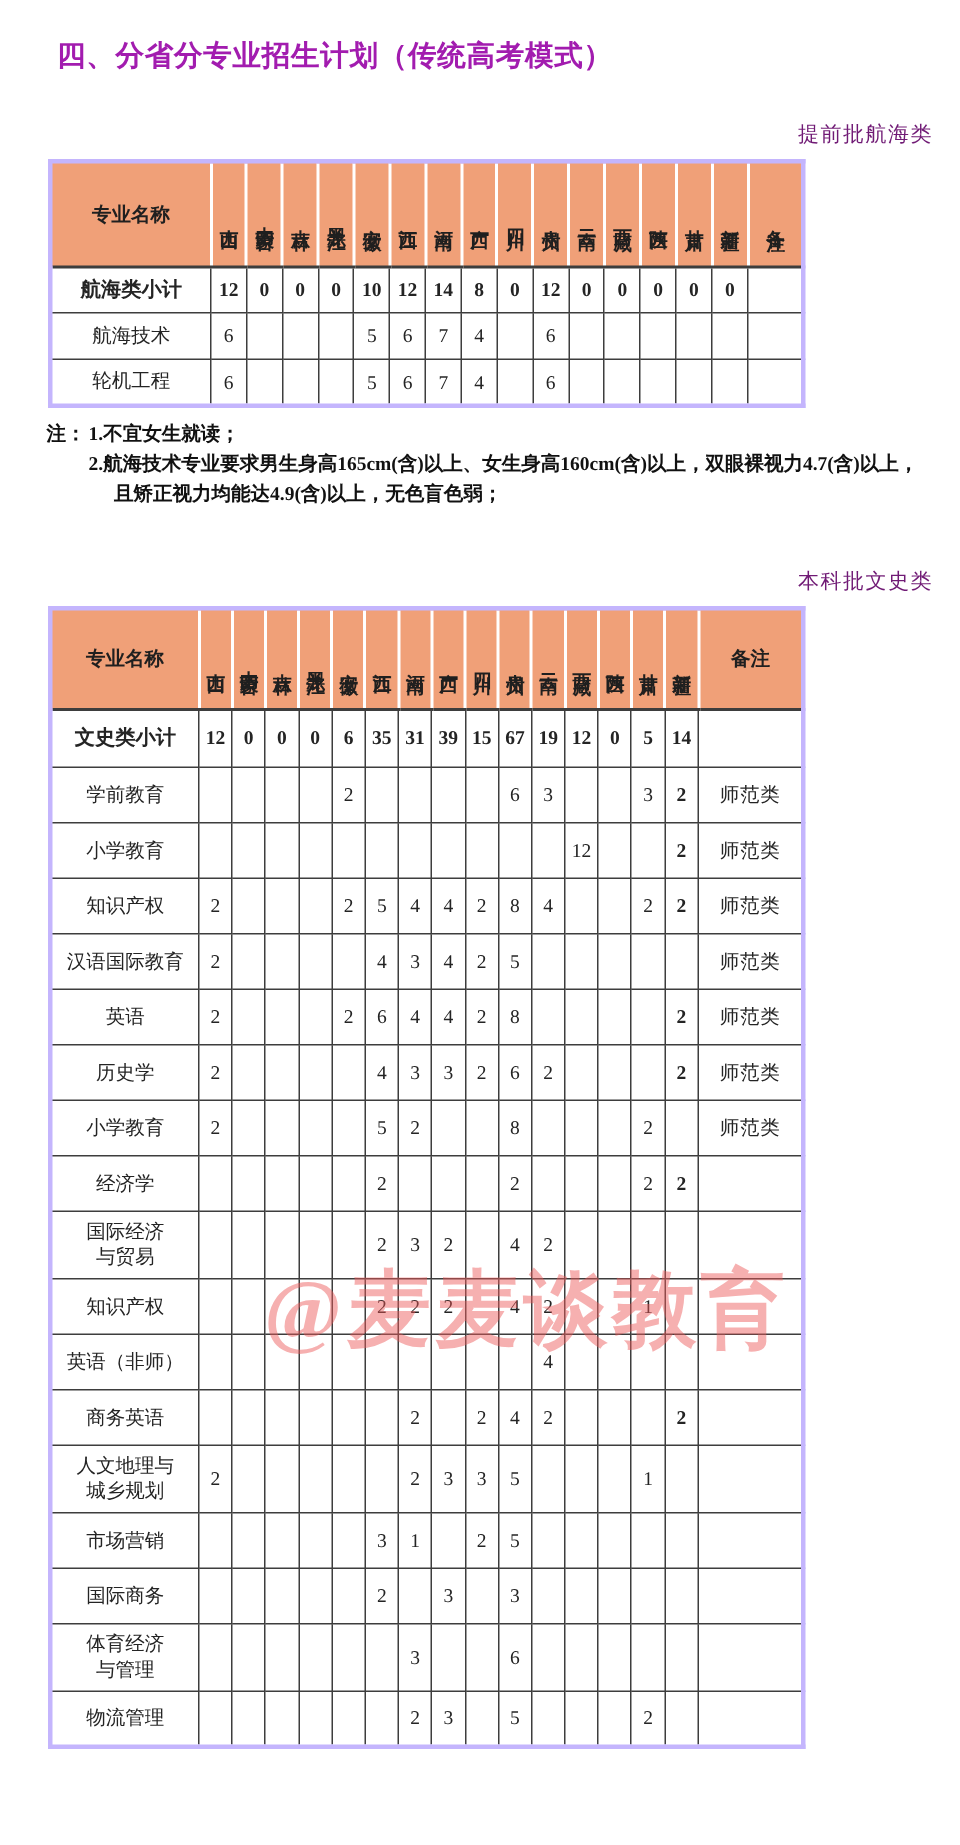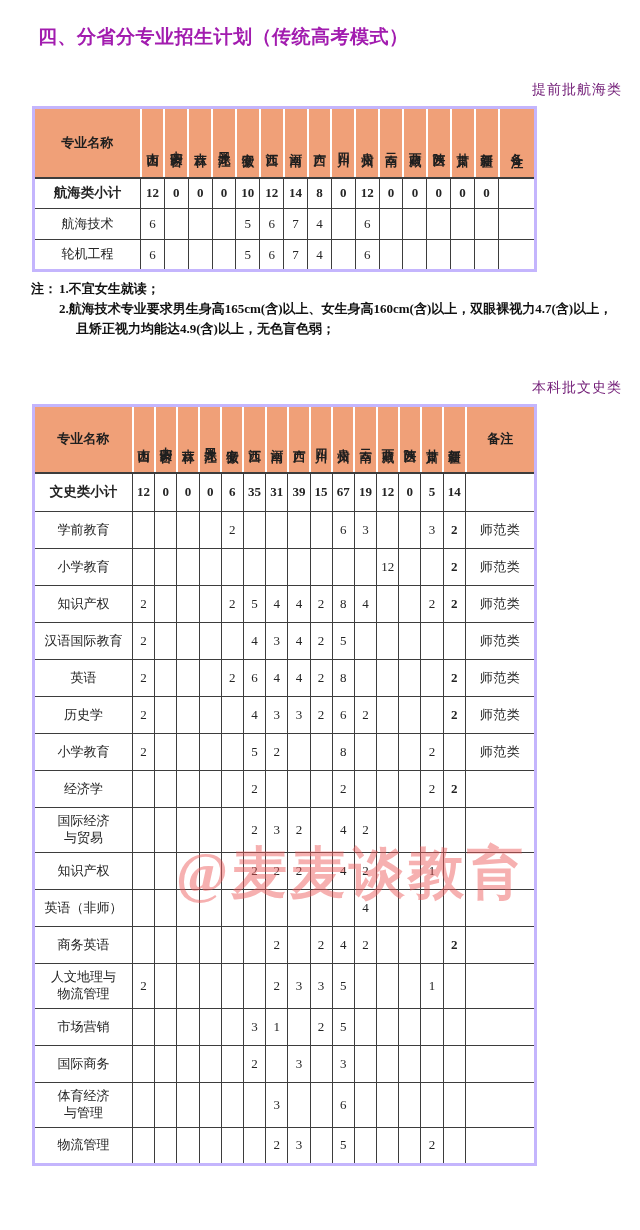--- a/index.html
+++ b/index.html
@@ -467,21 +467,21 @@
             <td class="val">4</td>
             <td class="val">2</td>
             <td class="val"></td>
             <td class="val"></td>
             <td class="val"></td>
             <td class="val">2</td>
             <td class="remark"></td>
           </tr>
           <tr class="tall">
             <td class="name">人文地理与
-物流管理</td>
+城乡规划</td>
             <td class="val">2</td>
             <td class="val"></td>
             <td class="val"></td>
             <td class="val"></td>
             <td class="val"></td>
             <td class="val"></td>
             <td class="val">2</td>
             <td class="val">3</td>
             <td class="val">3</td>
             <td class="val">5</td>

